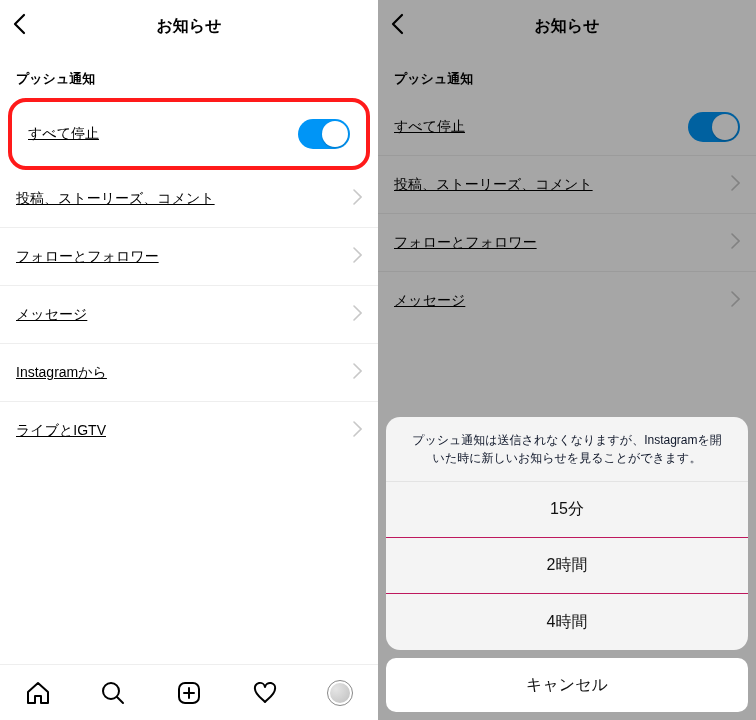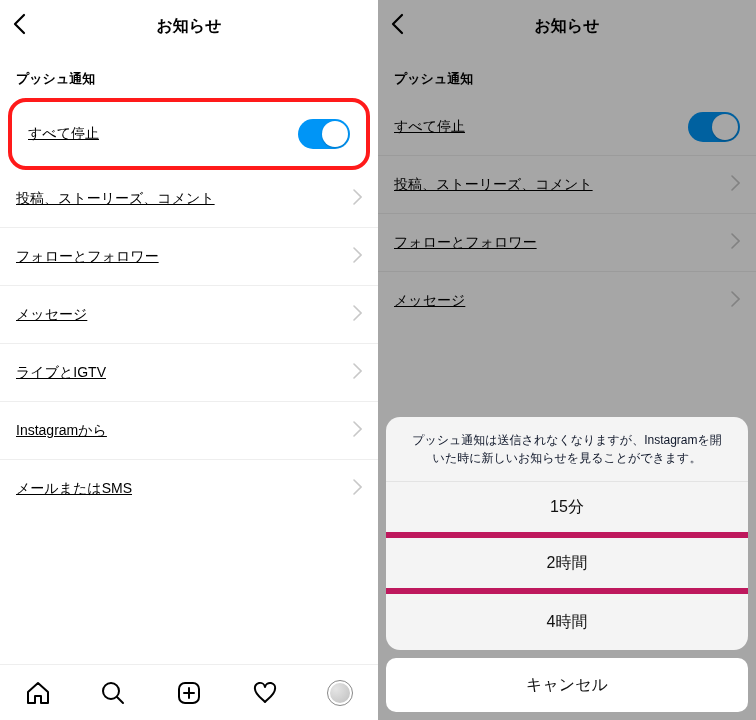--- a/index.html
+++ b/index.html
@@ -41,21 +41,21 @@
 
     
     .dim-overlay { position: absolute; inset: 0; background: rgba(0,0,0,0.35); }
     .screen-right .header, .screen-right .list, .screen-right .tabbar {
       
     }
 
     .sheet-wrap { position: absolute; left: 8px; right: 8px; bottom: 8px; display: flex; flex-direction: column; gap: 8px; }
     .sheet { background: #f4f4f4; border-radius: 14px; overflow: hidden; }
     .sheet-header { color: #0f172a; font-size: 12px; text-align: center; padding: 14px 26px; border-bottom: 1px solid #e3e3e3; line-height: 1.5; }
-    .sheet-option { height: 56px; display: flex; align-items: center; justify-content: center; font-size: 16px; color: #111; border-bottom: 6px solid #be185d; }
+    .sheet-option { height: 56px; display: flex; align-items: center; justify-content: center; font-size: 16px; color: #111; border-bottom: 1px solid #be185d; }
     .sheet-option:last-child { border-bottom: none; }
     .cancel { background: #fff; border-radius: 10px; height: 54px; display: flex; align-items: center; justify-content: center; font-size: 16px; color: #111; }
 
     .row-plain { border-bottom: 1px solid #eee; }
   </style>
 </head>
 <body>
 
 <div class="screen">
   <div class="header">
@@ -97,45 +97,37 @@
     </div>
     <div class="row row-plain">
       <span class="row-label">メッセージ</span>
       <span class="chevron">
         <svg width="9" height="16" viewBox="0 0 9 16">
             <path d="M1 1 L8 8 L1 15" stroke="#c8c8c8" stroke-width="1.6" fill="none" stroke-linecap="round"></path>
           </svg>
       </span>
     </div>
     <div class="row row-plain">
+      <span class="row-label">Instagramから</span>
+      <span class="chevron">
+        <svg width="9" height="16" viewBox="0 0 9 16">
+            <path d="M1 1 L8 8 L1 15" stroke="#c8c8c8" stroke-width="1.6" fill="none" stroke-linecap="round"></path>
+          </svg>
+      </span>
+    </div>
+    <div class="row row-plain">
       <span class="row-label">ライブとIGTV</span>
       <span class="chevron">
         <svg width="9" height="16" viewBox="0 0 9 16">
             <path d="M1 1 L8 8 L1 15" stroke="#c8c8c8" stroke-width="1.6" fill="none" stroke-linecap="round"></path>
           </svg>
       </span>
     </div>
-    <div class="row row-plain">
-      <span class="row-label">Instagramから</span>
-      <span class="chevron">
-        <svg width="9" height="16" viewBox="0 0 9 16">
-            <path d="M1 1 L8 8 L1 15" stroke="#c8c8c8" stroke-width="1.6" fill="none" stroke-linecap="round"></path>
-          </svg>
-      </span>
-    </div>
-
-
-    <div class="row row-plain">
-      <span class="row-label">メールまたはSMS</span>
-      <span class="chevron">
-        <svg width="9" height="16" viewBox="0 0 9 16">
-            <path d="M1 1 L8 8 L1 15" stroke="#c8c8c8" stroke-width="1.6" fill="none" stroke-linecap="round"></path>
-          </svg>
-      </span>
-    </div>
+
+
   </div>
 
   <div class="tabbar">
     <div class="tabbar-item">
       <svg width="26" height="26" viewBox="0 0 26 26" fill="none">
         <path d="M3 12 L13 3 L23 12 V23 H16 V16 H10 V23 H3 Z" stroke="#000" stroke-width="2" stroke-linejoin="round"></path>
       </svg>
     </div>
     <div class="tabbar-item">
       <svg width="26" height="26" viewBox="0 0 26 26" fill="none">

